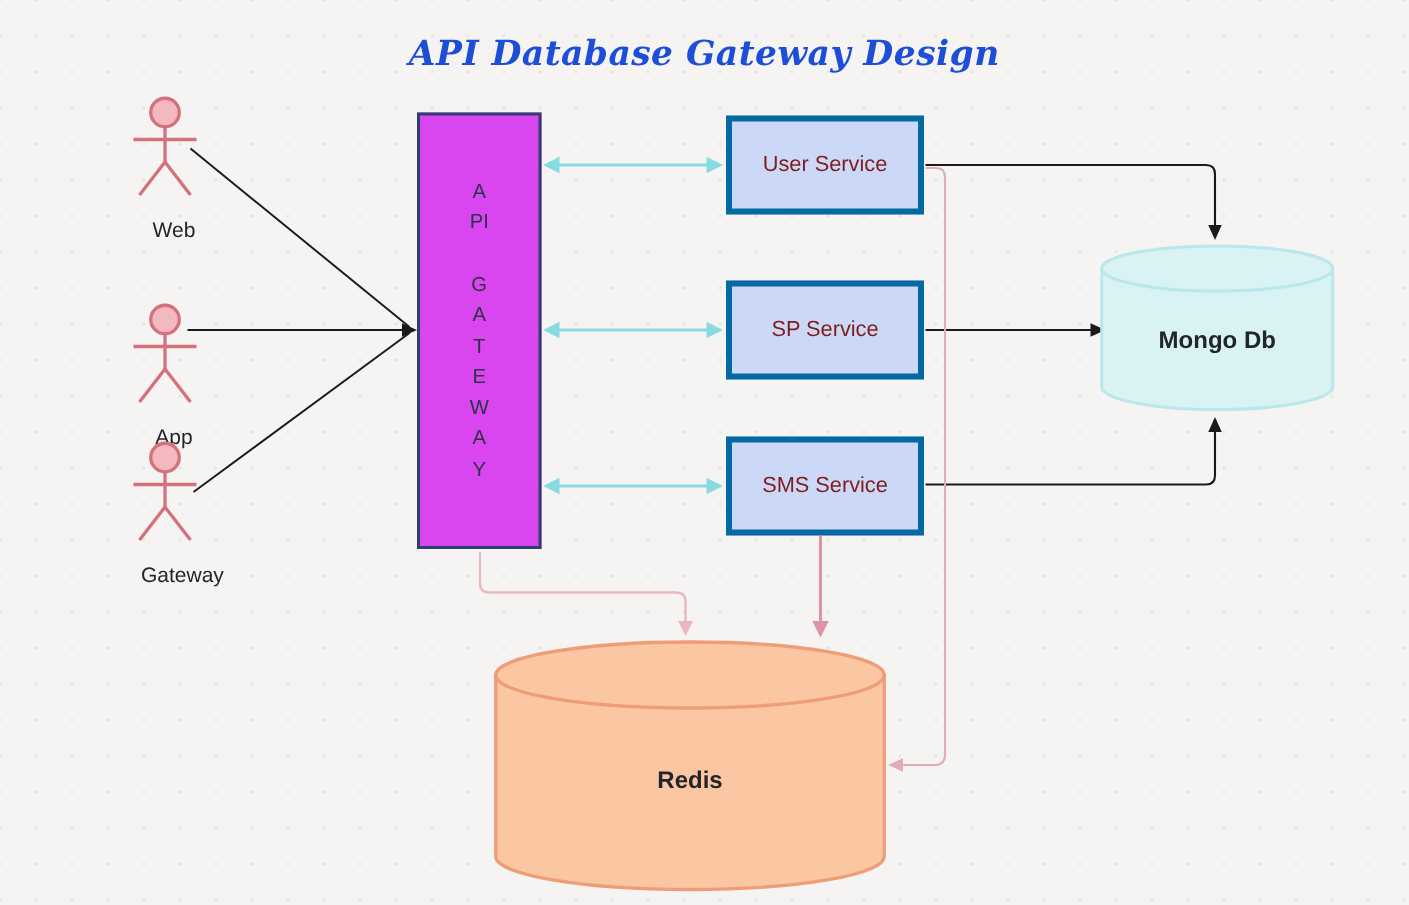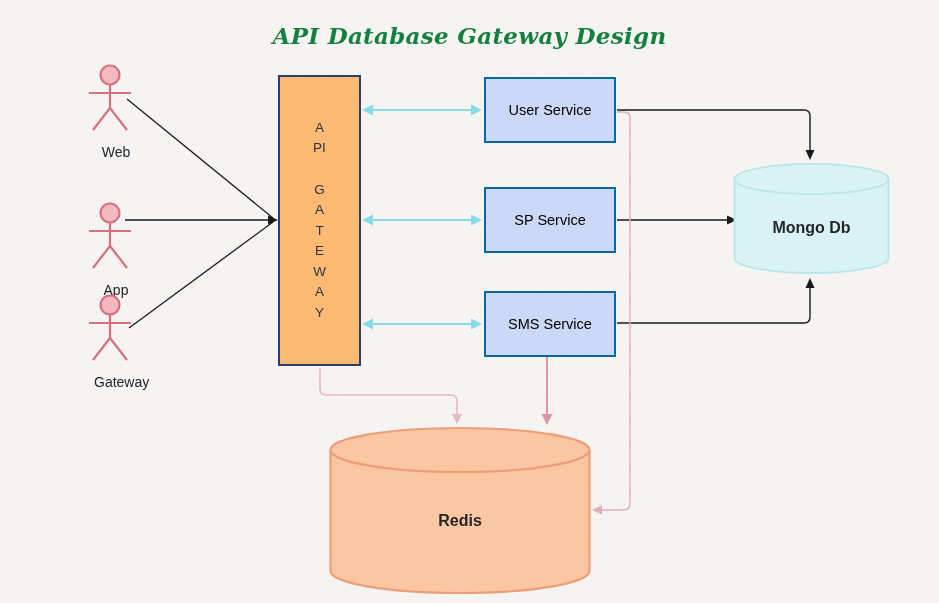--- a/index.html
+++ b/index.html
@@ -16,48 +16,48 @@
     background-size: 24px 24px;
     background-position: 12px 12px;
   }
   svg.wires { position: absolute; left: 0; top: 0; }
 
   .diagram-title {
     position: absolute; top: 22px; left: 0; width: 939px;
     text-align: center;
     font-family: "DejaVu Serif", "Liberation Serif", serif;
     font-style: italic; font-weight: bold;
-    font-size: 23px; color: #15803d;
+    font-size: 23px; color: #1d4ed8;
     letter-spacing: 0.3px;
   }
 
   .actor { position: absolute; width: 56px; text-align: center; }
   .actor-label { margin-top: 2px; font-size: 14px; color: #22252a; margin-left: 12px; }
 
   .gateway {
     position: absolute; left: 278px; top: 75px;
     width: 83px; height: 291px;
-    background: #fdba74; border: 2.5px solid #2e3f6d;
+    background: #d946ef; border: 2.5px solid #2e3f6d;
     display: flex; align-items: center; justify-content: center;
   }
   .gateway-text {
     display: flex; flex-direction: column; align-items: center;
     color: #2b3445; font-size: 13.5px; font-weight: 500;
   }
   .vertical-word {
     width: 15px; word-break: break-all; text-align: center;
     line-height: 20.5px;
   }
   .vword-gap { height: 21px; }
 
   .service {
     position: absolute; left: 484px; width: 132px; height: 66px;
-    background: #ccd8f8; border: 2px solid #0369a1;
+    background: #ccd8f8; border: 4px solid #0369a1;
     display: flex; align-items: center; justify-content: center;
-    font-size: 14.5px; color: #000000;
+    font-size: 14.5px; color: #7f1d1d;
   }
   .service.user { top: 77px; }
   .service.sp   { top: 187px; }
   .service.sms  { top: 291px; }
 
   .cylinder { position: absolute; }
   .cylinder .cyl-label {
     position: absolute; left: 0; width: 100%; text-align: center;
     font-size: 16px; color: #22252a; font-weight: bold;
   }

